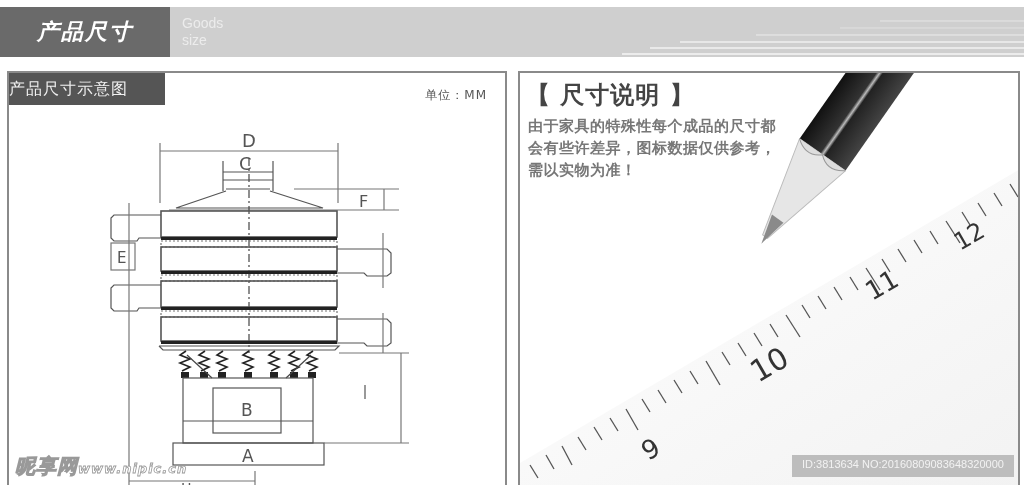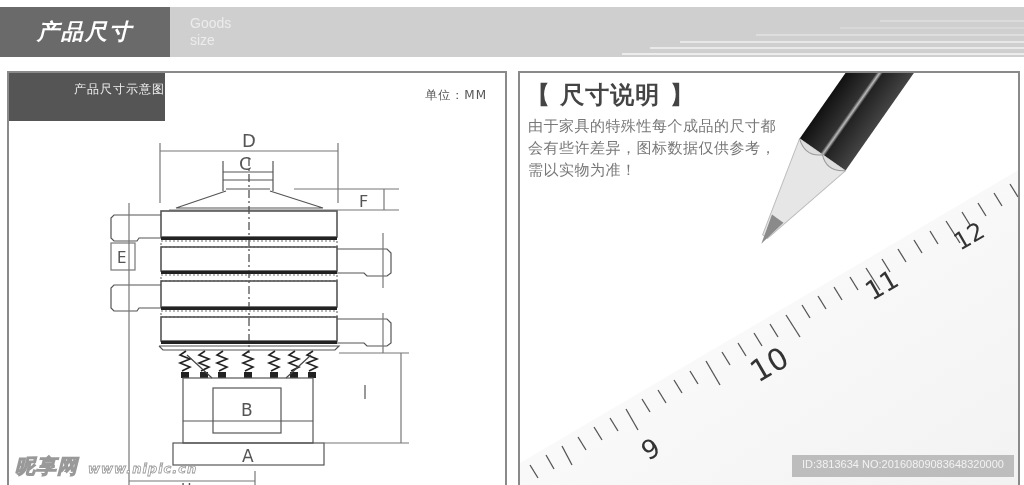--- a/index.html
+++ b/index.html
@@ -2,34 +2,34 @@
 <html><head>
 <meta charset="utf-8">
 <style>
   html, body { margin:0; padding:0; }
   body { width:1024px; height:485px; background:#ffffff; position:relative; overflow:hidden;
          font-family:"DejaVu Sans", sans-serif; }
   .header-bar { position:absolute; left:0; top:7px; width:1024px; height:50px; background:#cfcfcf; }
   .header-title { position:absolute; left:0; top:7px; width:170px; height:50px; background:#6a6a6a;
                   color:#fff; font-size:22px; font-weight:bold; line-height:50px; text-align:center; letter-spacing:2px;font-style:italic; }
   .header-sub { position:absolute; left:182px; top:15px; color:#ececec; font-size:14px; line-height:17px;
-                font-family:"Liberation Sans", sans-serif;margin-left:8px; }
+                font-family:"Liberation Sans", sans-serif; }
   .header-lines { position:absolute; left:620px; top:20px; width:404px; height:37px; }
   .panel { position:absolute; top:71px; height:420px; border:2px solid #8a8a8a; background:#fff; box-sizing:border-box; }
   .panel-left { left:7px; width:500px; }
   .panel-right { left:518px; width:502px; overflow:hidden; }
-  .diagram-tag { position:absolute; left:0; top:0; width:156px; height:48px; background:#555; color:#f0f0f0;
-                 font-size:12px; line-height:32px; text-align:right; letter-spacing:1px; }
+  .diagram-tag { position:absolute; left:0; top:0; width:156px; height:32px; background:#555; color:#f0f0f0;
+                 font-size:16px; line-height:32px; text-align:left; letter-spacing:1px; }
   .unit { position:absolute; right:18px; top:14px; font-size:12px; color:#555; letter-spacing:1px; }
   .drawing { position:absolute; left:0; top:0; }
   .watermark { position:absolute; left:6px; top:380px; color:#fff; font-size:20px; font-weight:bold; font-style:italic;
                -webkit-text-stroke:1px #999; letter-spacing:1px; font-family:"DejaVu Sans", sans-serif; }
-  .watermark .url { font-size:13px; -webkit-text-stroke:0.8px #999; margin-left:10px; }
+  .watermark .url { font-size:13px; -webkit-text-stroke:0.8px #999; margin-left:0; }
   .note-title { position:absolute; left:6px; top:6px; font-size:24px; font-weight:bold; color:#444; letter-spacing:1px; }
-  .note-body { position:absolute; left:8px; top:42px; width:258px; font-size:15px; color:#777; line-height:22px; letter-spacing:0.5px; }
+  .note-body { position:absolute; left:8px; top:42px; width:258px; font-size:15px; color:#777; line-height:22px; letter-spacing:0.5px;font-weight:bold; }
   .photo { position:absolute; left:0; top:0; }
   .id-badge { position:absolute; left:272px; top:382px; width:222px; height:22px; background:#bdbdbd; color:#f2f2f2;
               font-size:11px; line-height:18px; text-align:center; font-family:"Liberation Sans", sans-serif; }
 </style>
 </head>
 <body>
 
 <div class="header-bar"></div>
 <div class="header-title">产品尺寸</div>
 <div class="header-sub">

